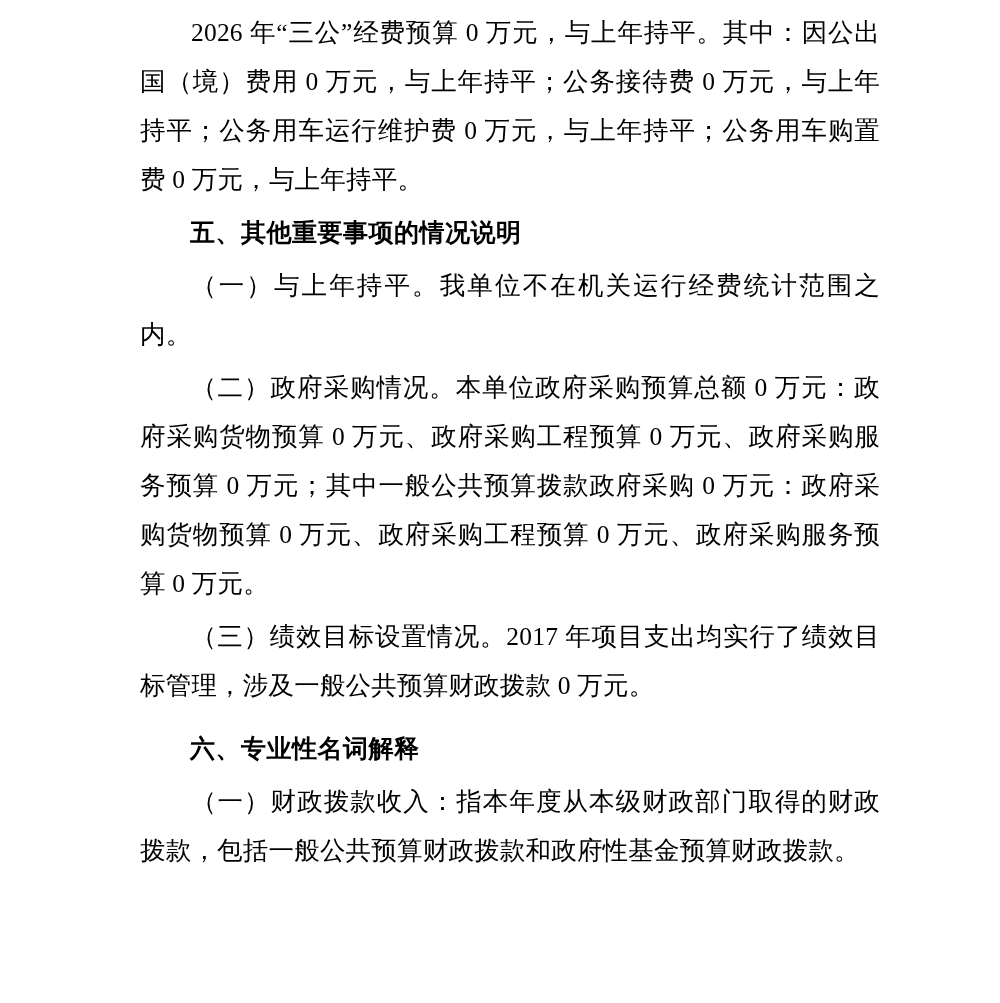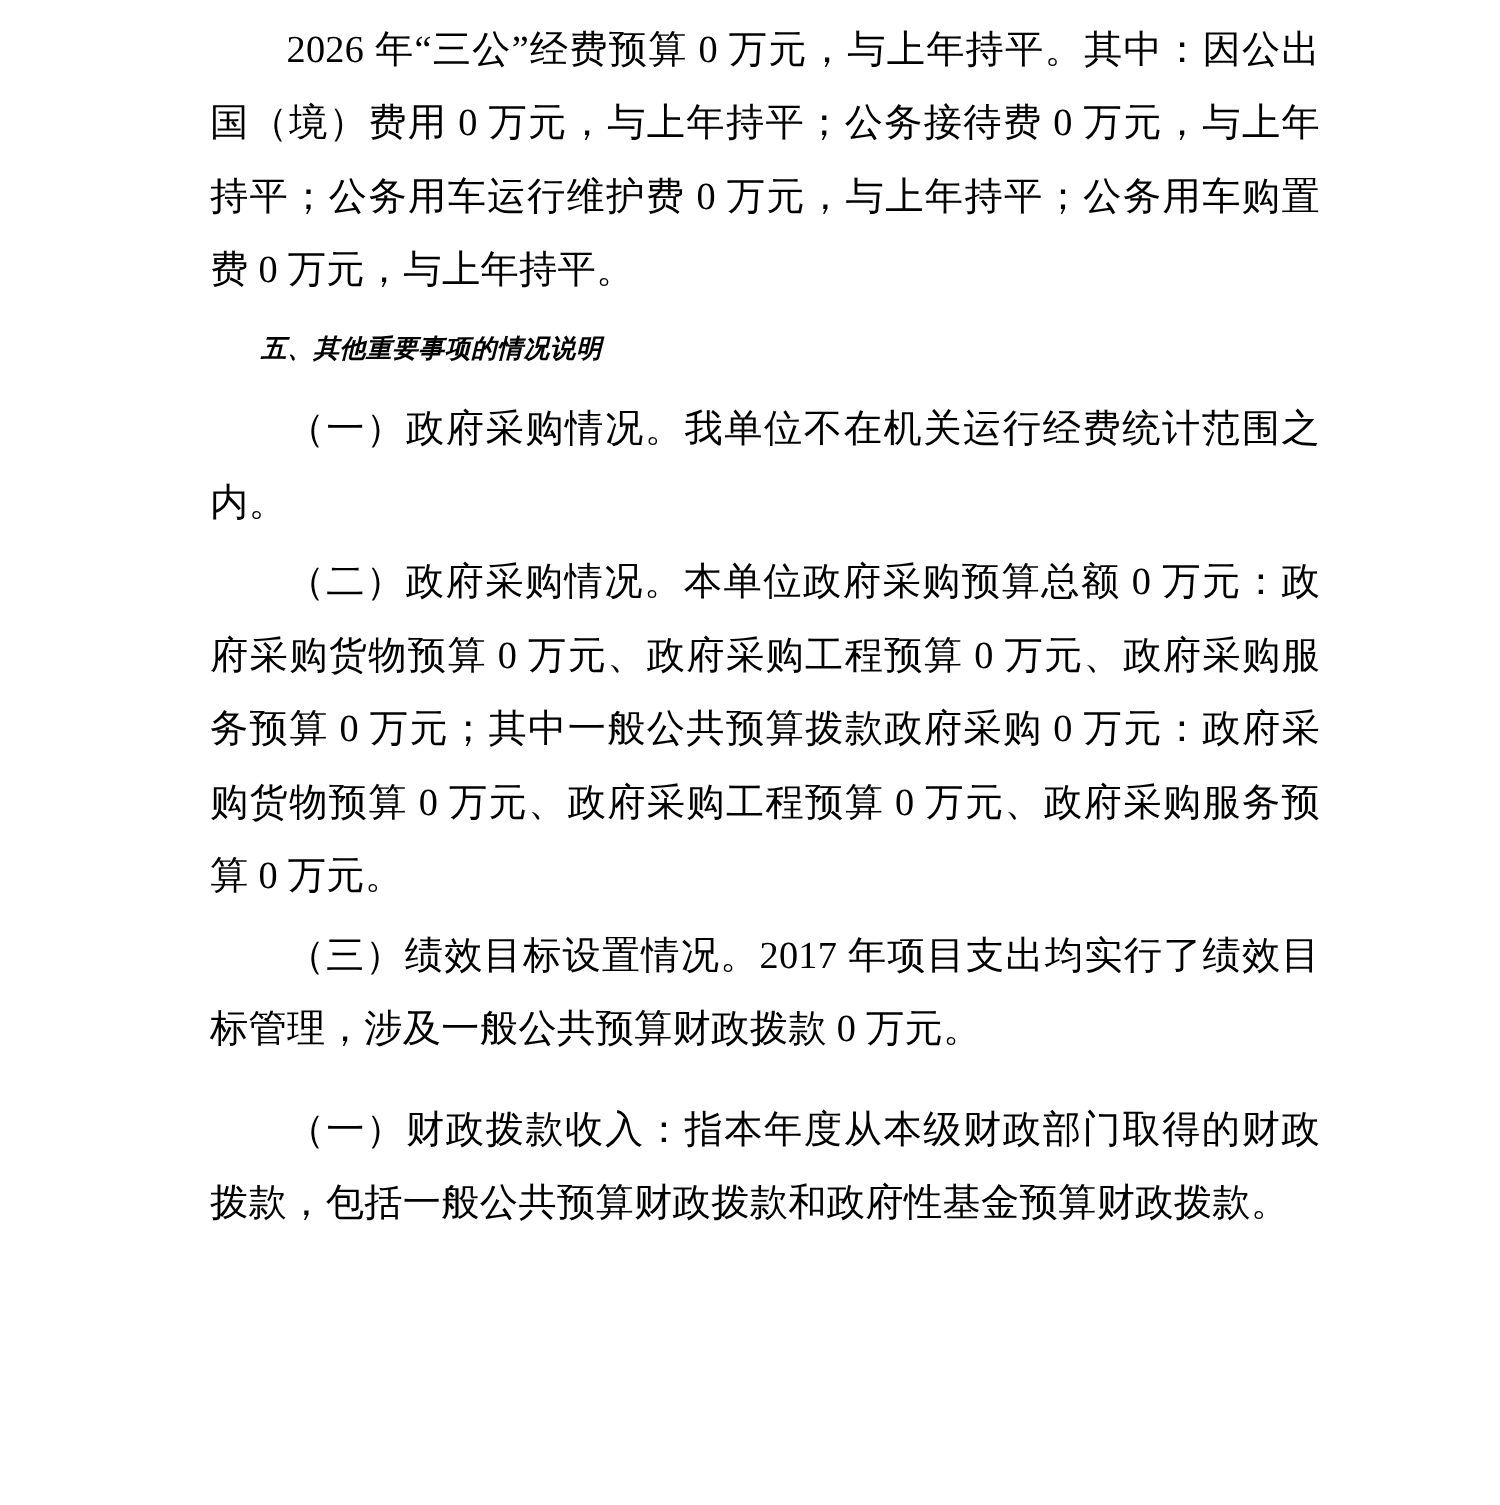--- a/index.html
+++ b/index.html
@@ -32,23 +32,22 @@
   p.para {
     margin: 0;
     text-indent: 2em;
     font-family: "Liberation Serif", "DejaVu Serif", serif;
   }
   p.heading {
     margin: 0;
     text-indent: 2em;
     font-weight: bold;
     font-family: "Liberation Sans", "DejaVu Sans", sans-serif;
-    font-size: 17px;
+    font-size: 25px;
     letter-spacing: 0.5px;
-    font-style: italic;
   }
   .spacer-small {
     height: 4px;
   }
   .spacer-mid {
     height: 10px;
   }
 </style>
 </head>
 <body>
@@ -57,34 +56,35 @@
   <div class="doc-body">
 
     <p class="para">2026 年“三公”经费预算 0 万元，与上年持平。其中：因公出国（境）费用 0 万元，与上年持平；公务接待费 0 万元，与上年持平；公务用车运行维护费 0 万元，与上年持平；公务用车购置费 0 万元，与上年持平。</p>
 
     <div class="spacer-small"></div>
 
     <p class="heading">五、其他重要事项的情况说明</p>
 
     <div class="spacer-small"></div>
 
-    <p class="para">（一）政府采购情况。我单位不在机关运行经费统计范围之内。</p>
+    <p class="para">（一）与上年持平。我单位不在机关运行经费统计范围之内。</p>
 
     <div class="spacer-small"></div>
 
     <p class="para">（二）政府采购情况。本单位政府采购预算总额 0 万元：政府采购货物预算 0 万元、政府采购工程预算 0 万元、政府采购服务预算 0 万元；其中一般公共预算拨款政府采购 0 万元：政府采购货物预算 0 万元、政府采购工程预算 0 万元、政府采购服务预算 0 万元。</p>
 
     <div class="spacer-small"></div>
 
     <p class="para">（三）绩效目标设置情况。2017 年项目支出均实行了绩效目标管理，涉及一般公共预算财政拨款 0 万元。</p>
 
     <div class="spacer-small"></div>
 
 
     <div class="spacer-mid"></div>
 
+    <p class="heading">六、专业性名词解释</p>
 
     <div class="spacer-small"></div>
 
     <p class="para">（一）财政拨款收入：指本年度从本级财政部门取得的财政拨款，包括一般公共预算财政拨款和政府性基金预算财政拨款。</p>
 
   </div>
 </div>
 
 </body></html>

